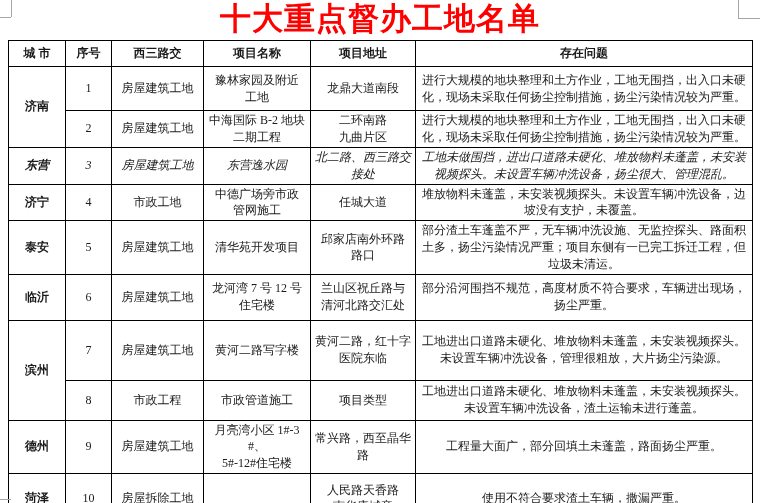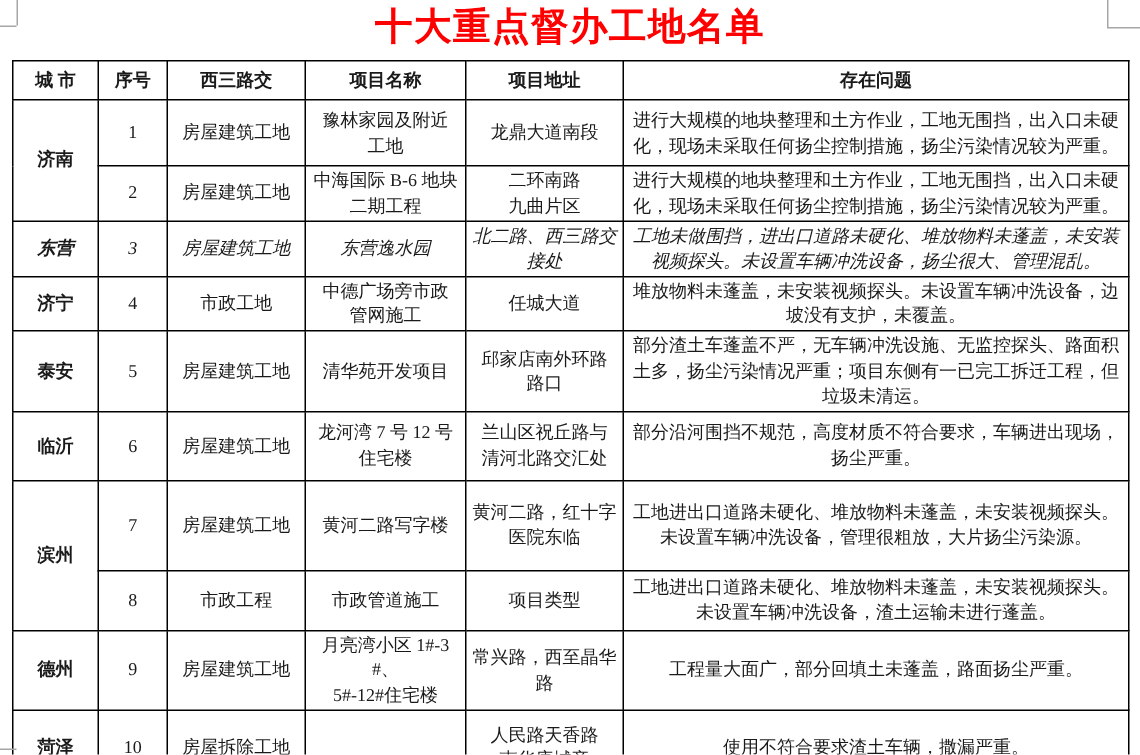--- a/index.html
+++ b/index.html
@@ -10,21 +10,21 @@
   }
   .page{position:relative;width:760px;height:503px;overflow:hidden;}
   .crop{position:absolute;background:#a6a6a6;}
   .crop.tl-v{left:11px;top:0;width:1px;height:17px;}
   .crop.tl-h{left:0;top:17px;width:11px;height:1px;}
   .crop.tr-v{left:738px;top:0;width:1px;height:18px;}
   .crop.tr-h{left:738px;top:18px;width:22px;height:1px;}
   .crop.bl-h{left:0;top:499px;width:11px;height:1px;}
   h1.title{
     margin:5px 0 0 0;text-align:center;
-    font-size:25px;line-height:28px;font-weight:bold;
+    font-size:31px;line-height:28px;font-weight:bold;
     letter-spacing:1px;
   }
   table.sites{
     border-collapse:collapse;table-layout:fixed;
     margin:7px 0 0 8px;width:744px;
   }
   table.sites th,table.sites td{
     border:1px solid #000;
     padding:1px 3px;
     vertical-align:middle;
@@ -96,21 +96,21 @@
           <td>1</td>
           <td>房屋建筑工地</td>
           <td class="pre">豫林家园及附近
 工地</td>
           <td class="pre">龙鼎大道南段</td>
           <td class="prob">进行大规模的地块整理和土方作业，工地无围挡，出入口未硬化，现场未采取任何扬尘控制措施，扬尘污染情况较为严重。</td>
         </tr>
         <tr>
           <td>2</td>
           <td>房屋建筑工地</td>
-          <td class="pre">中海国际 B-6 地块
+          <td class="pre">中海国际 B-2 地块
 二期工程</td>
           <td class="pre">二环南路
 九曲片区</td>
           <td class="prob">进行大规模的地块整理和土方作业，工地无围挡，出入口未硬化，现场未采取任何扬尘控制措施，扬尘污染情况较为严重。</td>
         </tr>
         <tr>
           <td class="city" rowspan="1">东营</td>
           <td>3</td>
           <td>房屋建筑工地</td>
           <td class="pre">东营逸水园</td>

